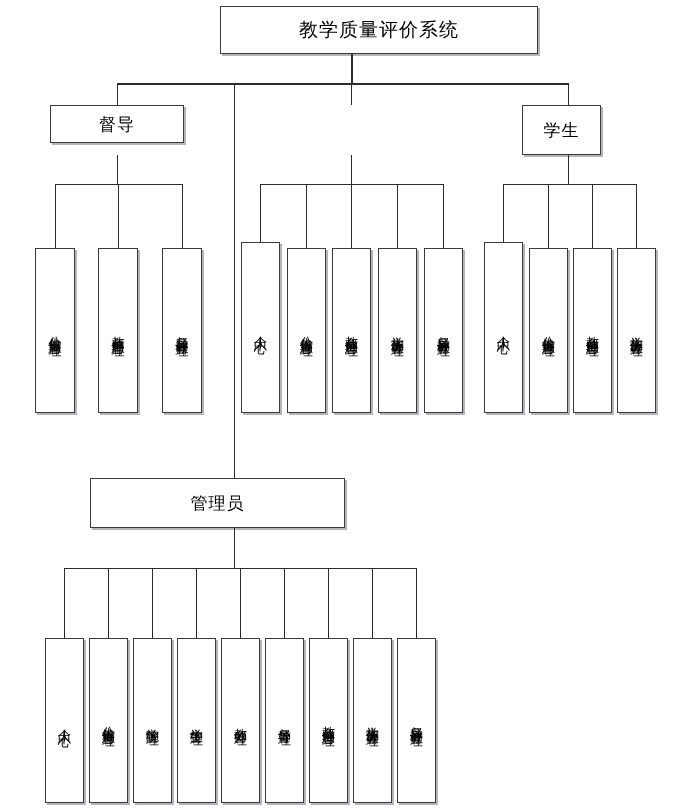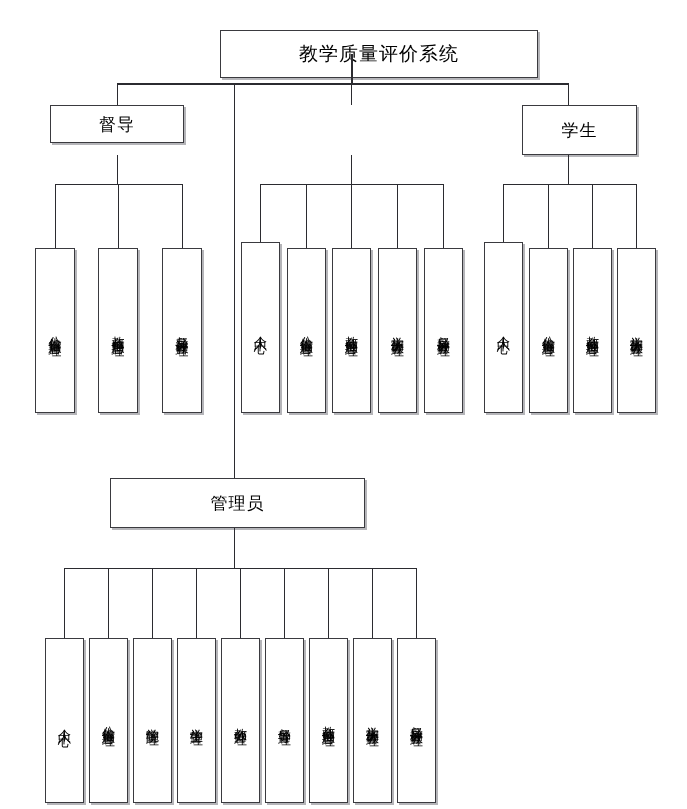--- a/index.html
+++ b/index.html
@@ -71,21 +71,21 @@
     letter-spacing: 0.5px;
     white-space: nowrap;
     user-select: none;
   }
 </style>
 </head>
 <body>
 
 <div id="canvas">
 
-  <div class="box box-root" style="left:220px; top:6px; width:318px; height:48px;margin-top:24px;">
+  <div class="box box-root" style="left:220px; top:6px; width:318px; height:48px;">
     <span>教学质量评价系统</span>
   </div>
 
   <div class="ln ln-v" style="left:351px; top:54px; width:2px; height:29px;"></div>
 
   <div class="ln ln-h" style="left:117px; top:83px; width:452px; height:2px;"></div>
 
   <div class="ln ln-v" style="left:117px; top:83px; height:22px;"></div>
   <div class="ln ln-v" style="left:351px; top:83px; height:22px;"></div>
   <div class="ln ln-v" style="left:568px; top:83px; height:22px;"></div>
@@ -130,21 +130,21 @@
   <div class="box box-leaf" style="left:332px; top:248px; width:39px; height:165px;">
     <span class="vert-label">教师信息管理</span>
   </div>
   <div class="box box-leaf" style="left:378px; top:248px; width:39px; height:165px;">
     <span class="vert-label">学生评教管理</span>
   </div>
   <div class="box box-leaf" style="left:424px; top:248px; width:39px; height:165px;">
     <span class="vert-label">督导评教管理</span>
   </div>
 
-  <div class="box box-role" style="left:522px; top:105px; width:115px; height:50px;">
+  <div class="box box-role" style="left:522px; top:105px; width:79px; height:50px;">
     <span>学生</span>
   </div>
   <div class="ln ln-v" style="left:568px; top:155px; height:29px;"></div>
   <div class="ln ln-h" style="left:503px; top:184px; width:134px;"></div>
 
   <div class="ln ln-v" style="left:503px; top:184px; height:58px;"></div>
   <div class="ln ln-v" style="left:548px; top:184px; height:64px;"></div>
   <div class="ln ln-v" style="left:592px; top:184px; height:64px;"></div>
   <div class="ln ln-v" style="left:636px; top:184px; height:64px;"></div>
 
@@ -154,21 +154,21 @@
   <div class="box box-leaf" style="left:529px; top:248px; width:39px; height:165px;">
     <span class="vert-label">公告信息管理</span>
   </div>
   <div class="box box-leaf" style="left:573px; top:248px; width:39px; height:165px;">
     <span class="vert-label">教师信息管理</span>
   </div>
   <div class="box box-leaf" style="left:617px; top:248px; width:39px; height:165px;">
     <span class="vert-label">学生评教管理</span>
   </div>
 
-  <div class="box box-role" style="left:110px; top:478px; width:255px; height:50px;">
+  <div class="box box-role" style="left:90px; top:478px; width:255px; height:50px;">
     <span>管理员</span>
   </div>
   <div class="ln ln-v" style="left:234px; top:528px; height:40px;"></div>
   <div class="ln ln-h" style="left:64px; top:568px; width:352px;"></div>
 
   <div class="ln ln-v" style="left:64px;  top:568px; height:70px;"></div>
   <div class="ln ln-v" style="left:108px; top:568px; height:70px;"></div>
   <div class="ln ln-v" style="left:152px; top:568px; height:70px;"></div>
   <div class="ln ln-v" style="left:196px; top:568px; height:70px;"></div>
   <div class="ln ln-v" style="left:240px; top:568px; height:70px;"></div>

